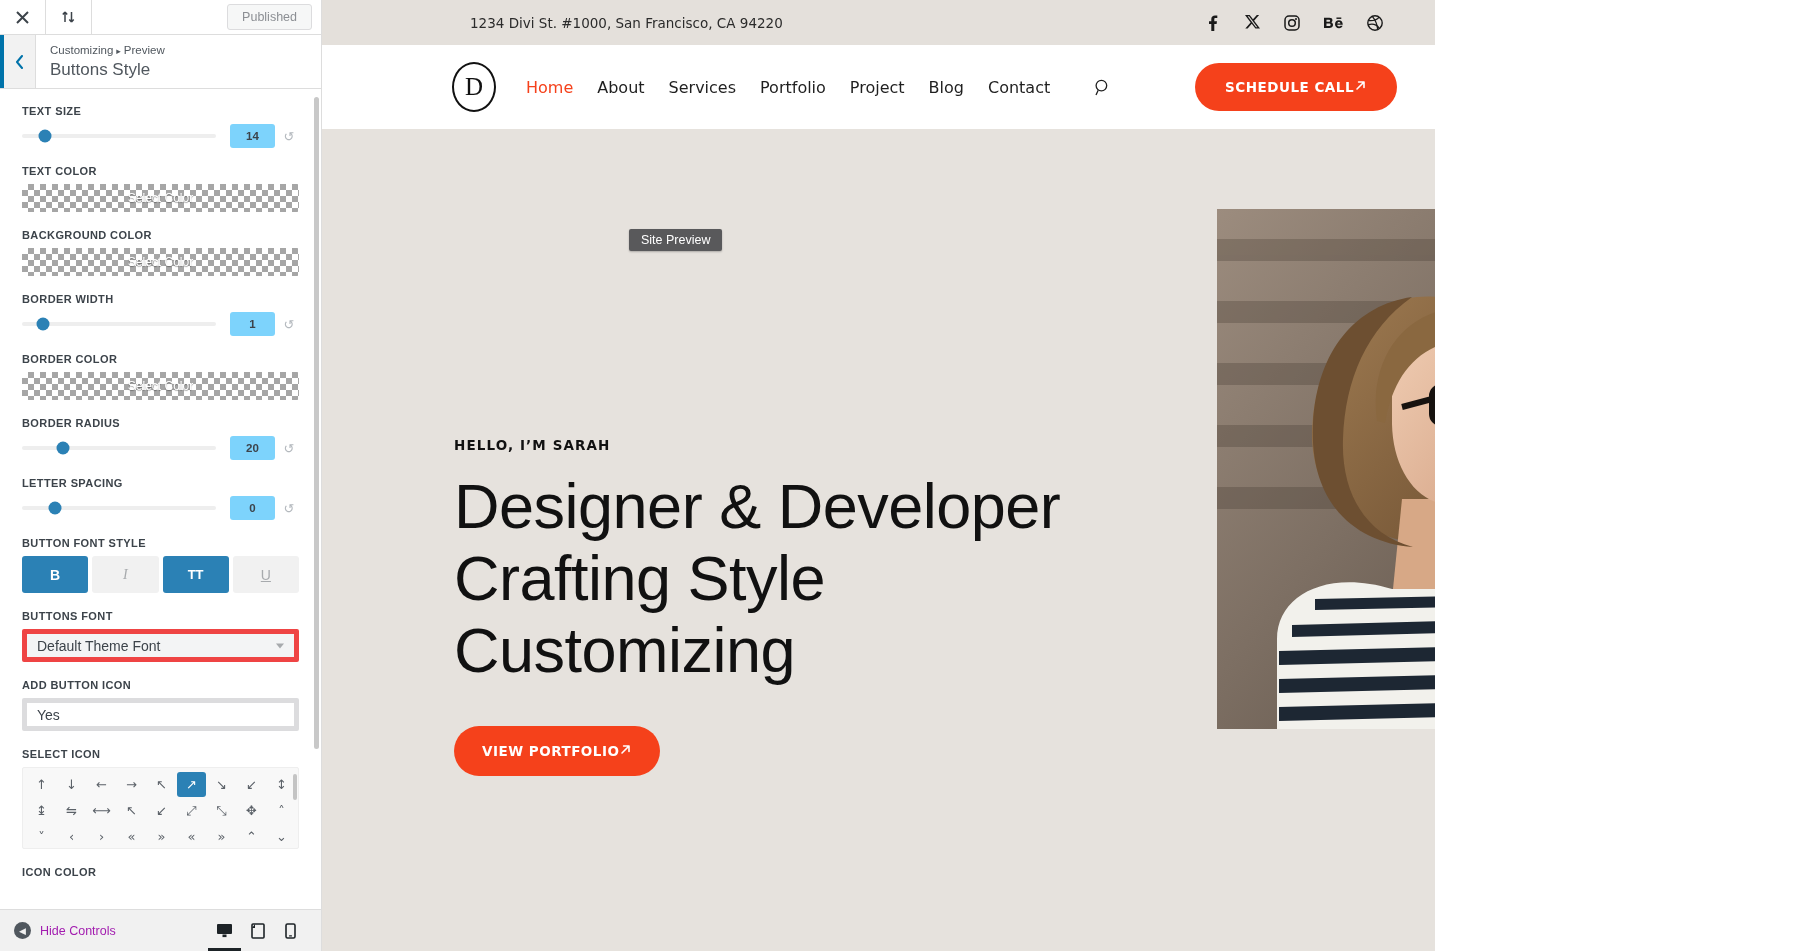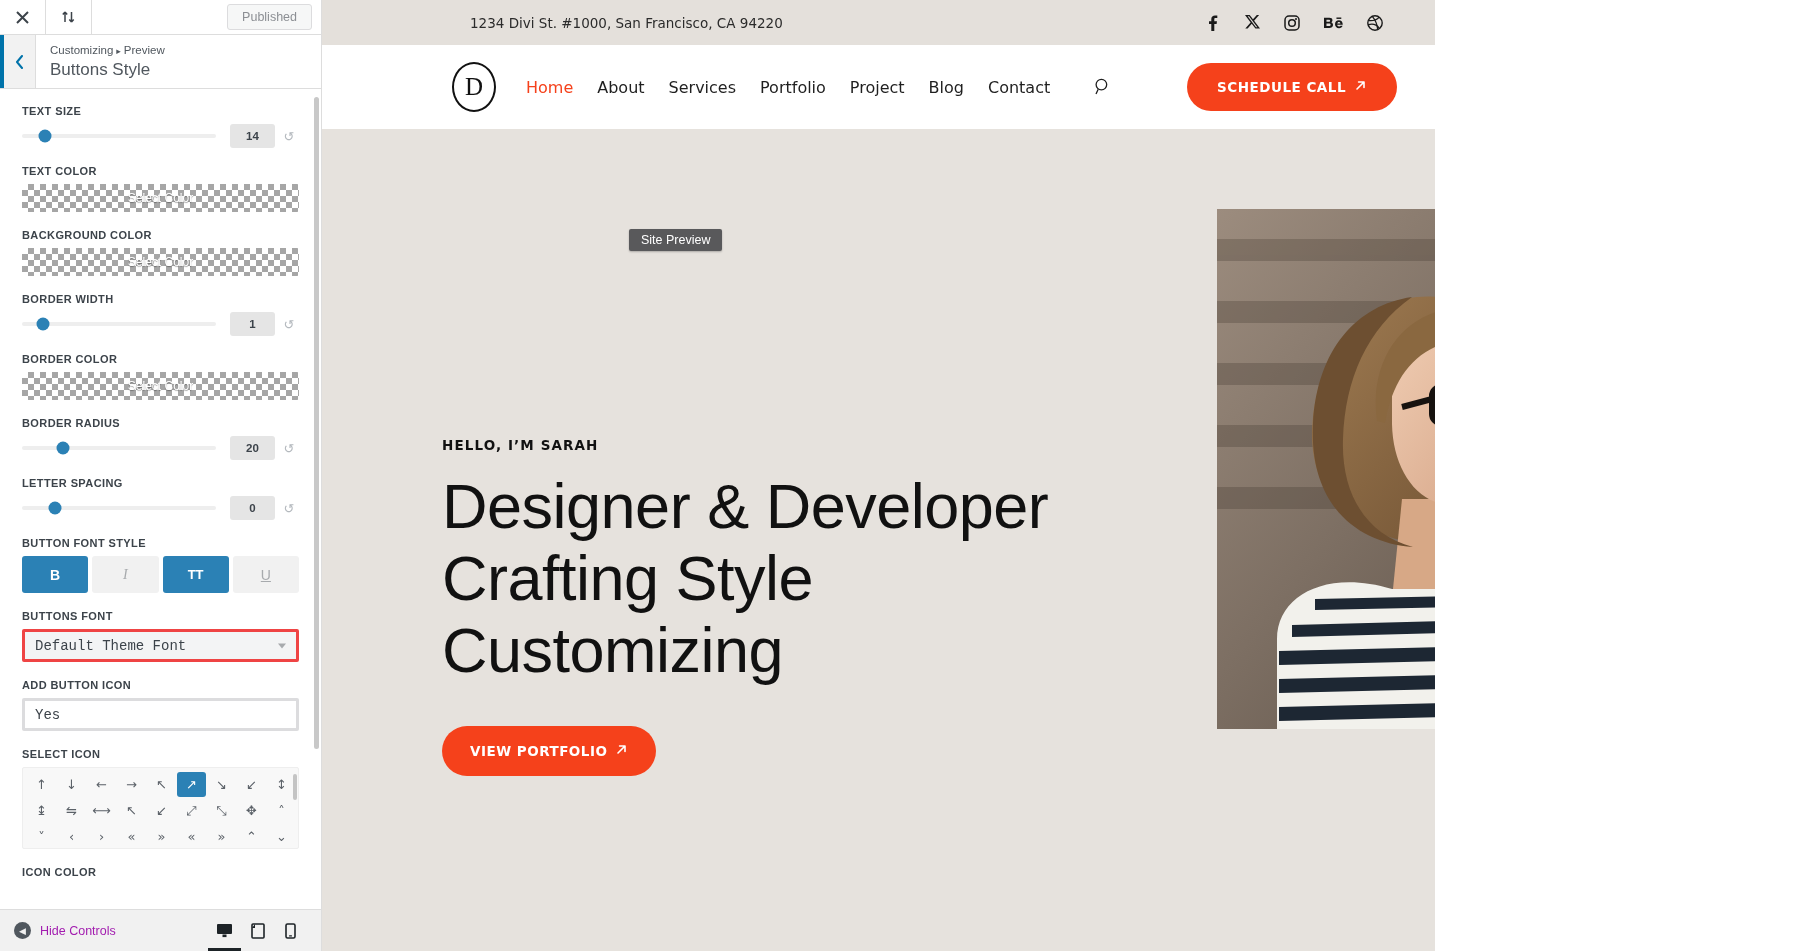--- a/index.html
+++ b/index.html
@@ -94,21 +94,21 @@
     margin-right: 14px;
   }
   .slider-knob {
     position: absolute; top: 50%;
     width: 13px; height: 13px; border-radius: 50%;
     background: #2b81b5; transform: translate(-50%, -50%);
     cursor: pointer;
   }
   .slider-num {
     width: 45px; height: 24px;
-    background: #e5e5e5; border-radius: 3px;
+    background: #7dd3fc; border-radius: 3px;
     font-size: 11.5px; font-weight: 700; color: #3c434a;
     display: flex; align-items: center; justify-content: center; text-align: center;
   }
   .slider-reset {
     width: 20px; text-align: center; margin-left: 4px;
     color: #b4b9be; font-size: 13px; cursor: pointer;
   }
 
   
   .color-swatch {
@@ -140,25 +140,25 @@
   .fs-btn.off { background: #f1f1f1; color: #a7aaad; }
   .fs-b  { font-weight: 700; }
   .fs-i  { font-style: italic; font-family: "Liberation Serif", serif; }
   .fs-tt { font-weight: 700; font-size: 13px; }
   .fs-u  { text-decoration: underline; }
 
   
   .cz-select, .cz-input {
     width: 100%; height: 33px;
     background: #f3f4f5;
-    border: 3px solid #ef4444; border-radius: 2px;
+    border: 5px solid #ef4444; border-radius: 2px;
     font-size: 14px; color: #3c434a;
     padding: 0 10px;
     display: flex; align-items: center;
-    position: relative; cursor: pointer; font-family: Liberation Mono, monospace;
+    position: relative; cursor: pointer;
   }
   .cz-input { background: #fff; border-color: #dcdcde; }
   .cz-caret {
     position: absolute; right: 10px; top: 50%;
     transform: translateY(-50%);
     border-left: 4px solid transparent;
     border-right: 4px solid transparent;
     border-top: 5px solid #a7aaad;
   }
 
@@ -241,42 +241,42 @@
     padding: 0 38px 0 0;
   }
   .logo-d {
     margin-left: 130px;
     width: 44px; height: 50px;
     border: 2.4px solid #111; border-radius: 50%;
     display: flex; align-items: center; justify-content: center;
     font-size: 25px; color: #111;
     font-family: "Liberation Serif", serif;
   }
-  .navlinks { display: flex; gap: 24px; margin-left: 30px; }
+  .navlinks { display: flex; align-items: center; gap: 24px; margin-left: 30px; }
   .navlink {
     font-size: 16px; color: #1f1f1f; cursor: pointer;
     font-family: "DejaVu Sans", sans-serif;
   }
   .navlink.active { color: #f5411b; }
   .nav-search { margin-left: 20px; color: #1f1f1f; cursor: pointer; display:flex; }
   .nav-spacer { flex: 1 1 auto; }
   .btn-pill {
     background: #f5411b; color: #fff;
     border-radius: 28px;
-    display: flex; align-items: center; gap: 8px;
+    display: flex; align-items: center; 
     cursor: pointer; border: none;
     font-family: "DejaVu Sans", sans-serif;
   }
   .btn-schedule {
     height: 48px; padding: 0 30px;
     font-size: 13.5px; font-weight: 700; letter-spacing: .5px;
   }
 
   .hero { position: relative; height: 822px; background: #e6e2dd; }
-  .hero-left { position: absolute; left: 120px; top: 308px; width: 680px; }
+  .hero-left { position: absolute; left: 132px; top: 308px; width: 680px; }
   .hero-eyebrow {
     font-size: 13.5px; font-weight: 700; letter-spacing: 1.1px;
     color: #111; margin-bottom: 18px;
     font-family: "DejaVu Sans", sans-serif;
   }
   .hero-h1 {
     font-size: 63px; line-height: 1.14; color: #111;
     font-weight: 400; letter-spacing: -.5px;
     font-family: "Liberation Sans", sans-serif;
   }

